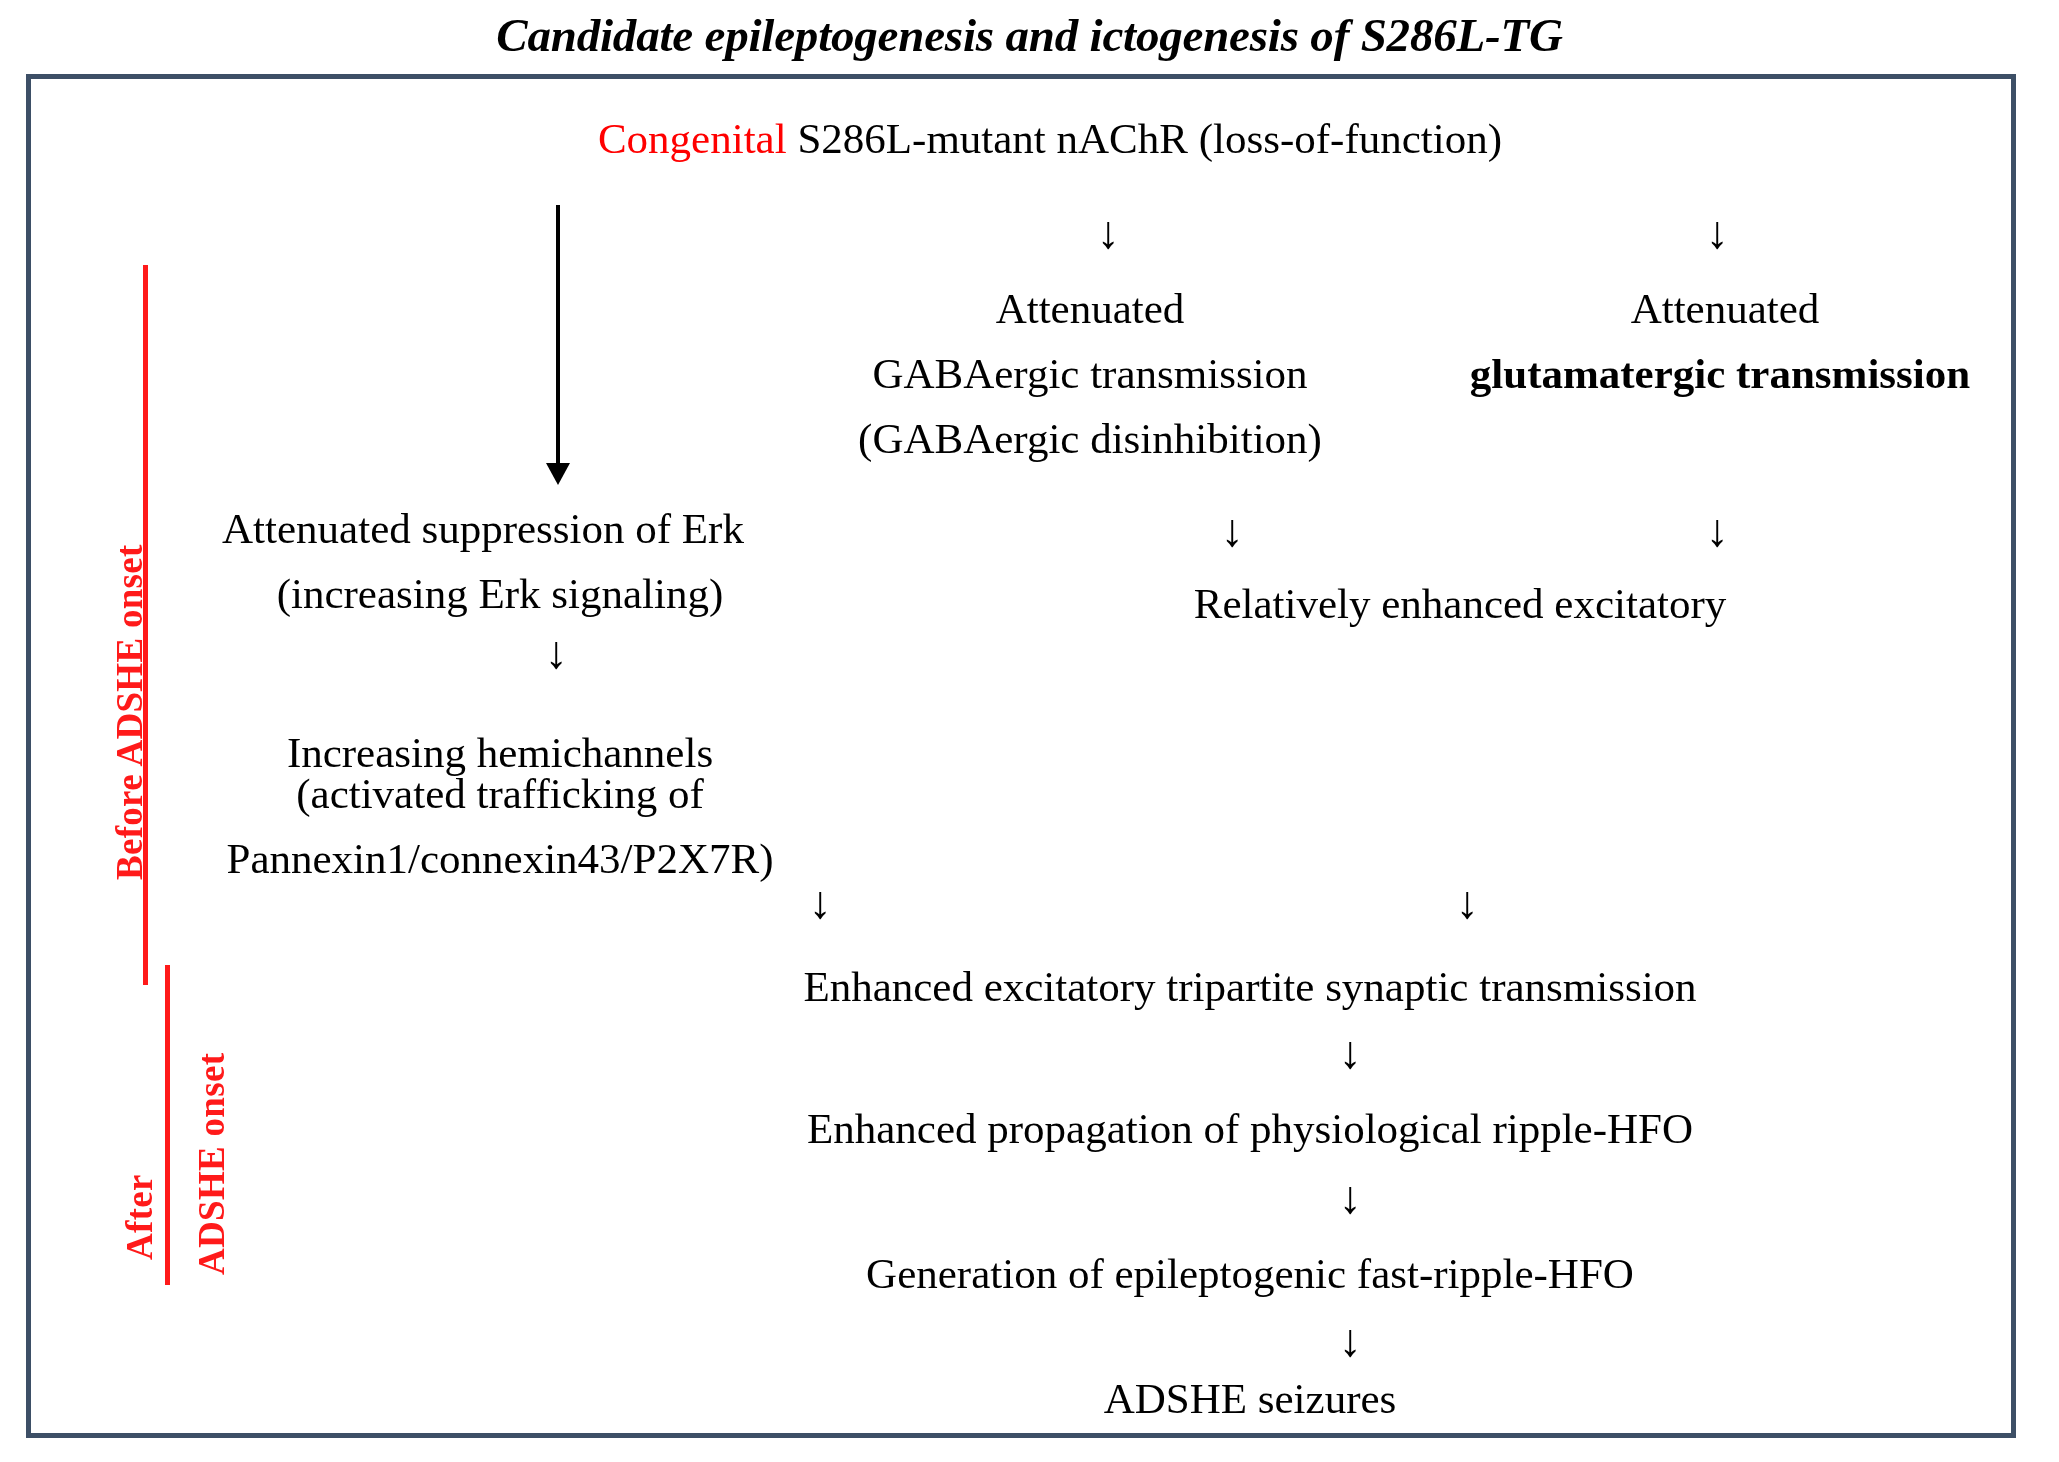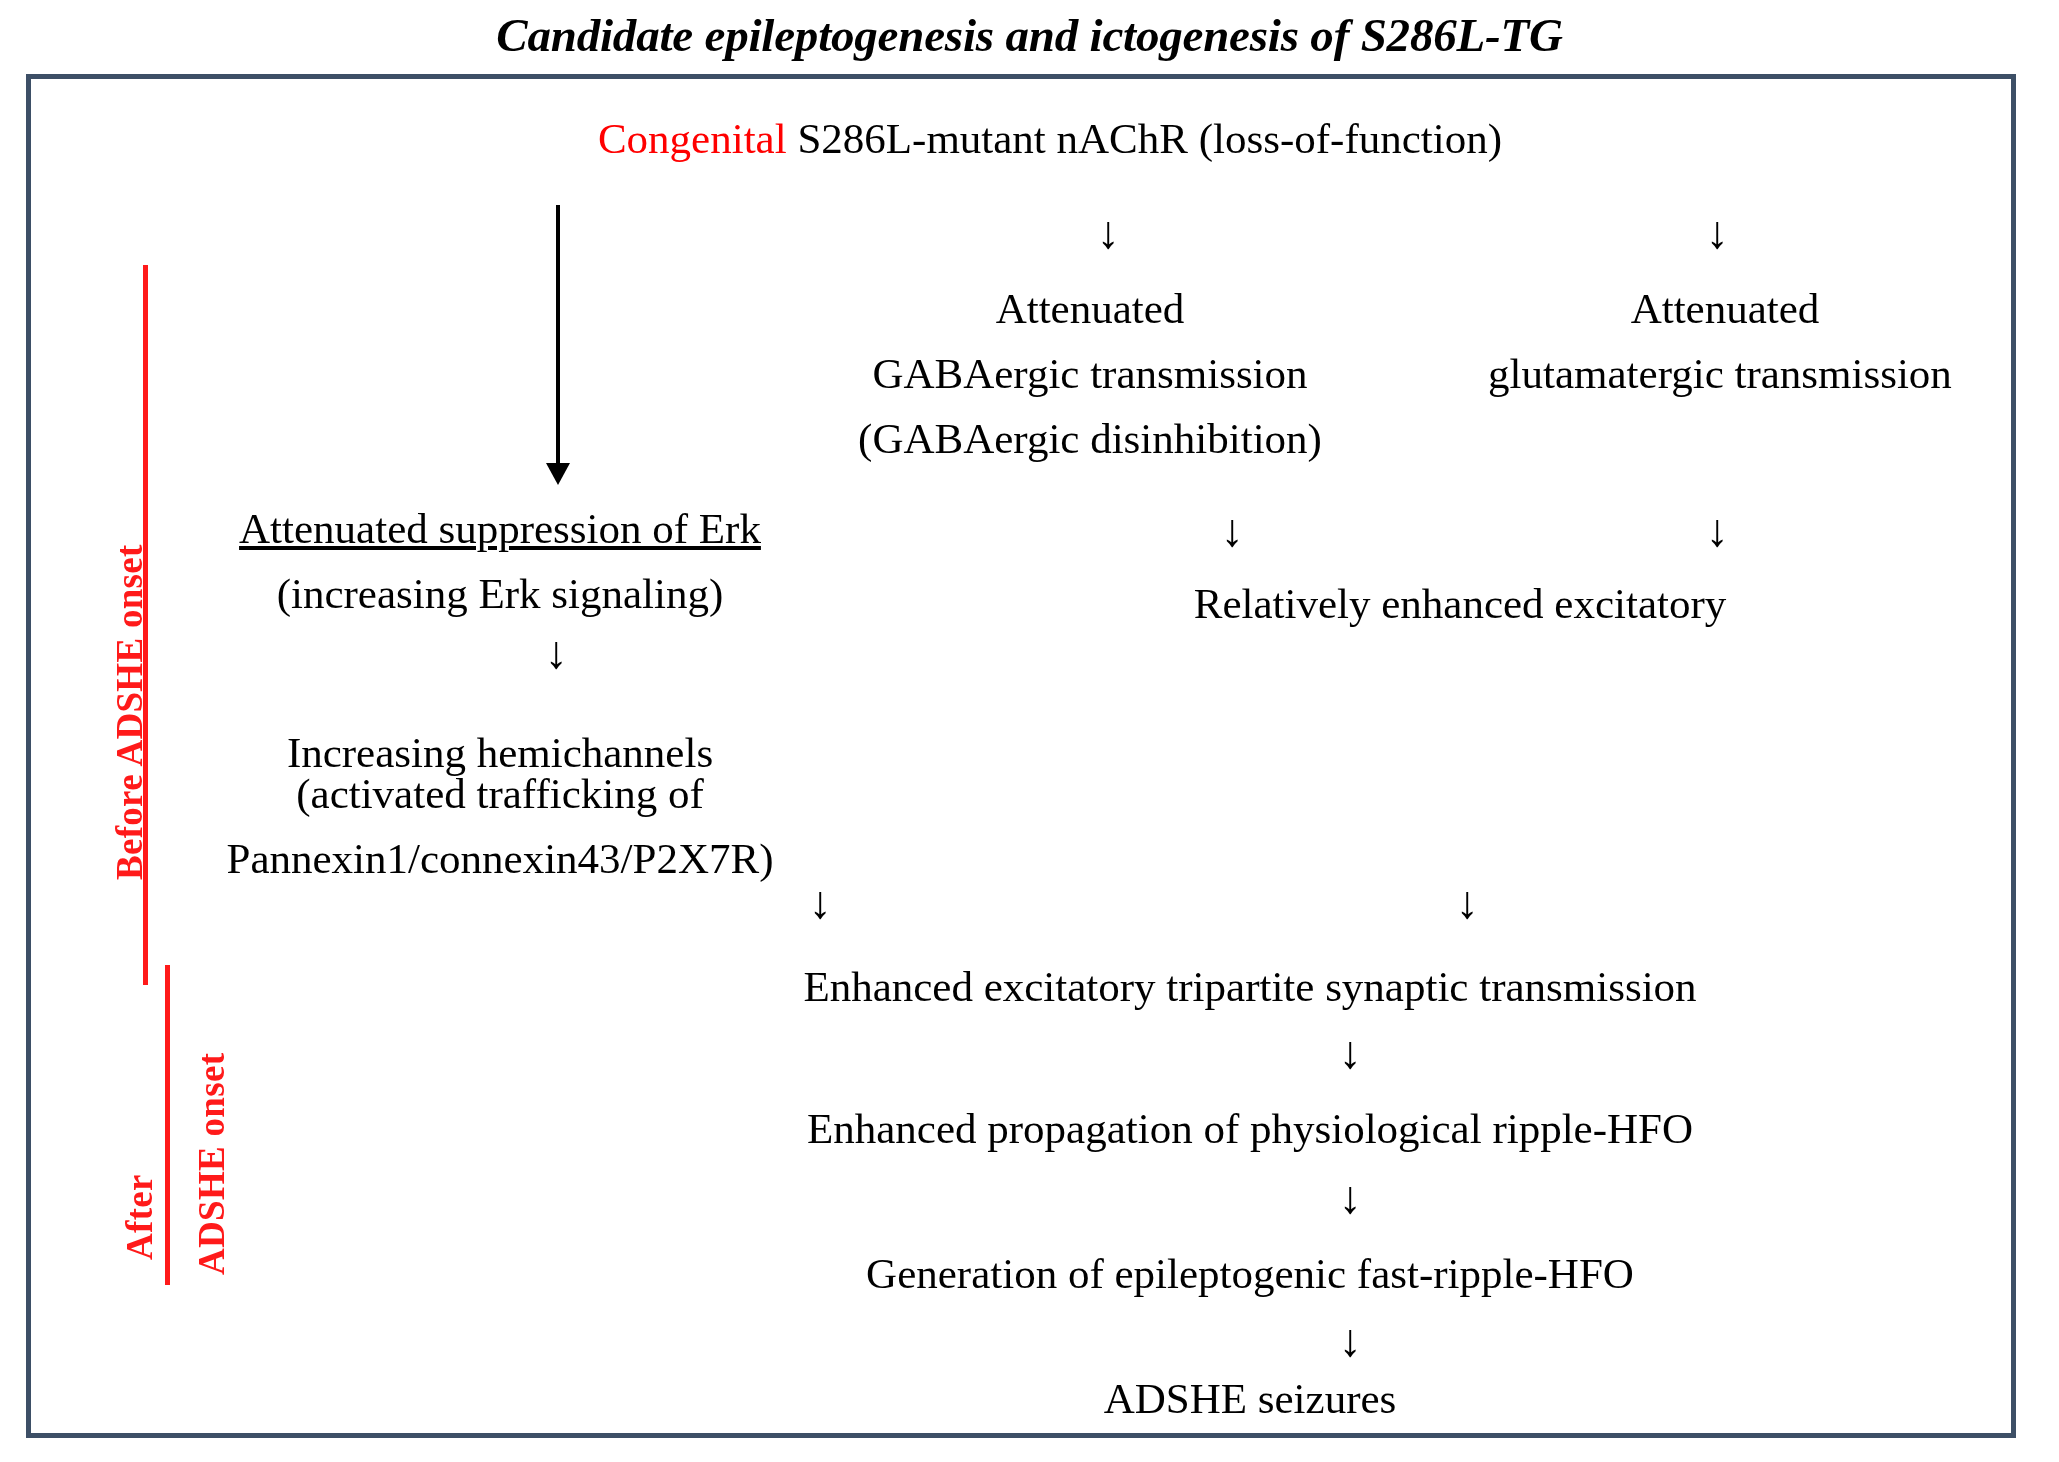--- a/index.html
+++ b/index.html
@@ -143,27 +143,27 @@
   <div class="long-arrow" style="left:556px; top:205px; height:280px;">
     <div class="shaft" style="height:258px;"></div>
     <div class="head" style="top:258px;"></div>
   </div>
 
   <div class="node" style="left:760px; top:280px; width:660px;">Attenuated</div>
   <div class="node" style="left:760px; top:410px; width:660px;">(GABAergic disinhibition)</div>
   <div class="node" style="left:760px; top:345px; width:660px;">GABAergic transmission</div>
 
   <div class="node" style="left:1430px; top:280px; width:590px;">Attenuated</div>
-  <div class="node" style="left:1420px; top:345px; width:600px;">glutamatergic transmission</div>
+  <div class="node" style="left:1420px; top:345px; width:600px;font-weight:bold;">glutamatergic transmission</div>
 
   <div class="arrow-glyph" style="left:1212px; top:508px;">↓</div>
 
   <div class="arrow-glyph" style="left:1697px; top:508px;">↓</div>
 
-  <div class="node" style="left:150px; top:500px; width:700px;text-decoration:underline;">Attenuated suppression of Erk</div>
+  <div class="node" style="left:133px; top:500px; width:700px;">Attenuated suppression of Erk</div>
   <div class="node" style="left:150px; top:565px; width:700px;">(increasing Erk signaling)</div>
 
   <div class="arrow-glyph" style="left:536px; top:630px;">↓</div>
 
   <div class="node" style="left:1120px; top:575px; width:680px;">Relatively enhanced excitatory</div>
 
   <div class="node" style="left:150px; top:724px; width:700px;">Increasing hemichannels</div>
   <div class="node" style="left:150px; top:765px; width:700px;">(activated trafficking of</div>
   <div class="node" style="left:150px; top:830px; width:700px;">Pannexin1/connexin43/P2X7R)</div>
 

